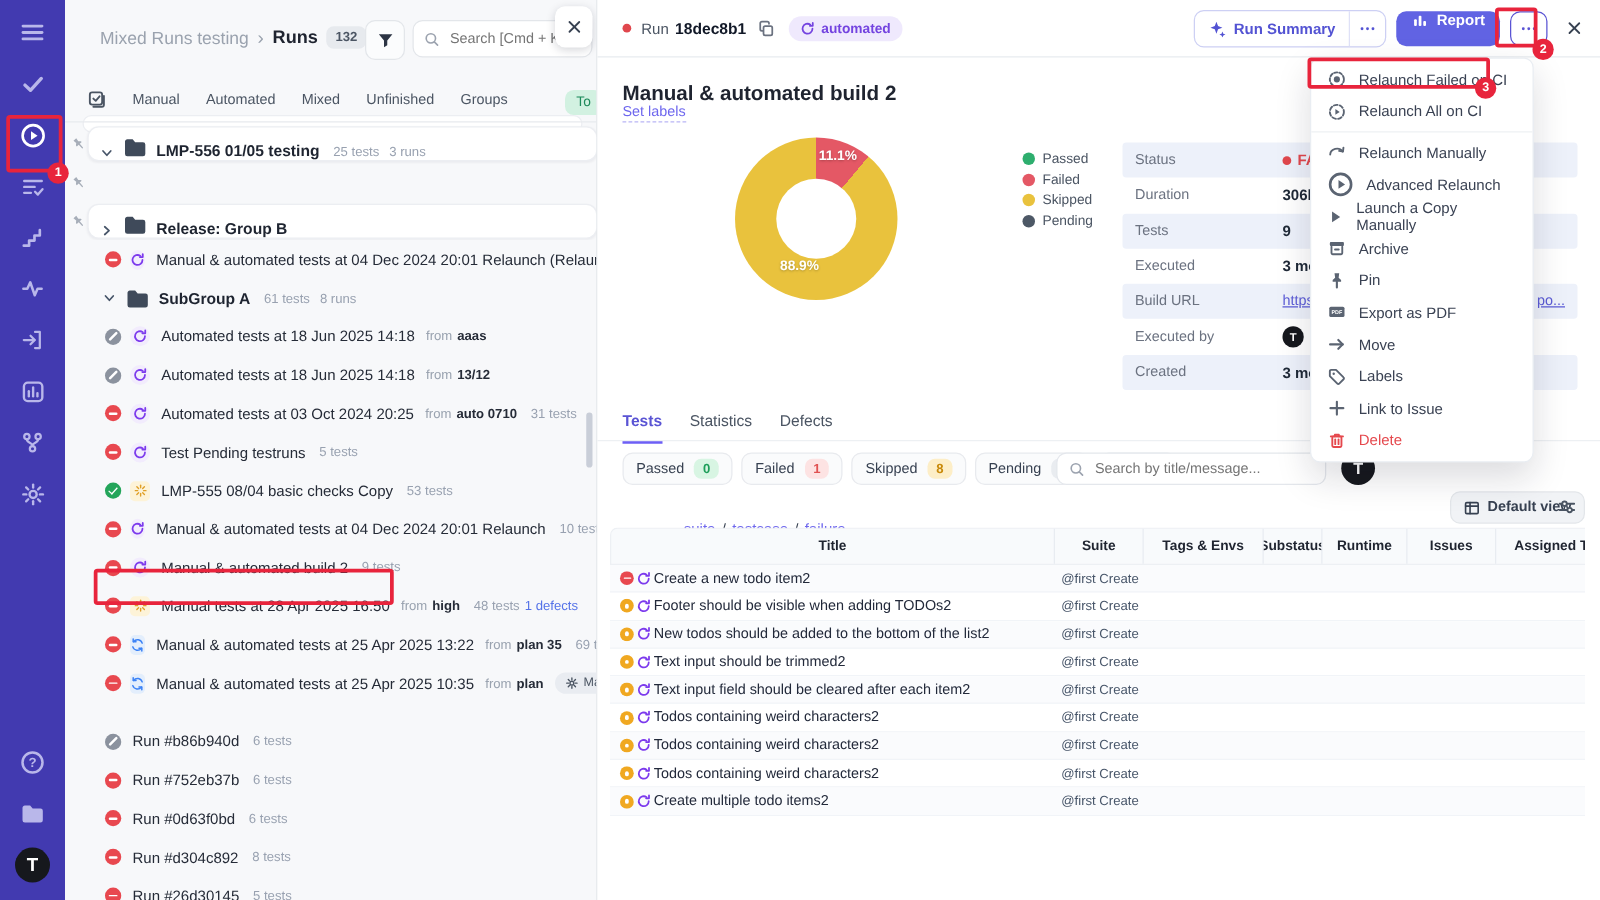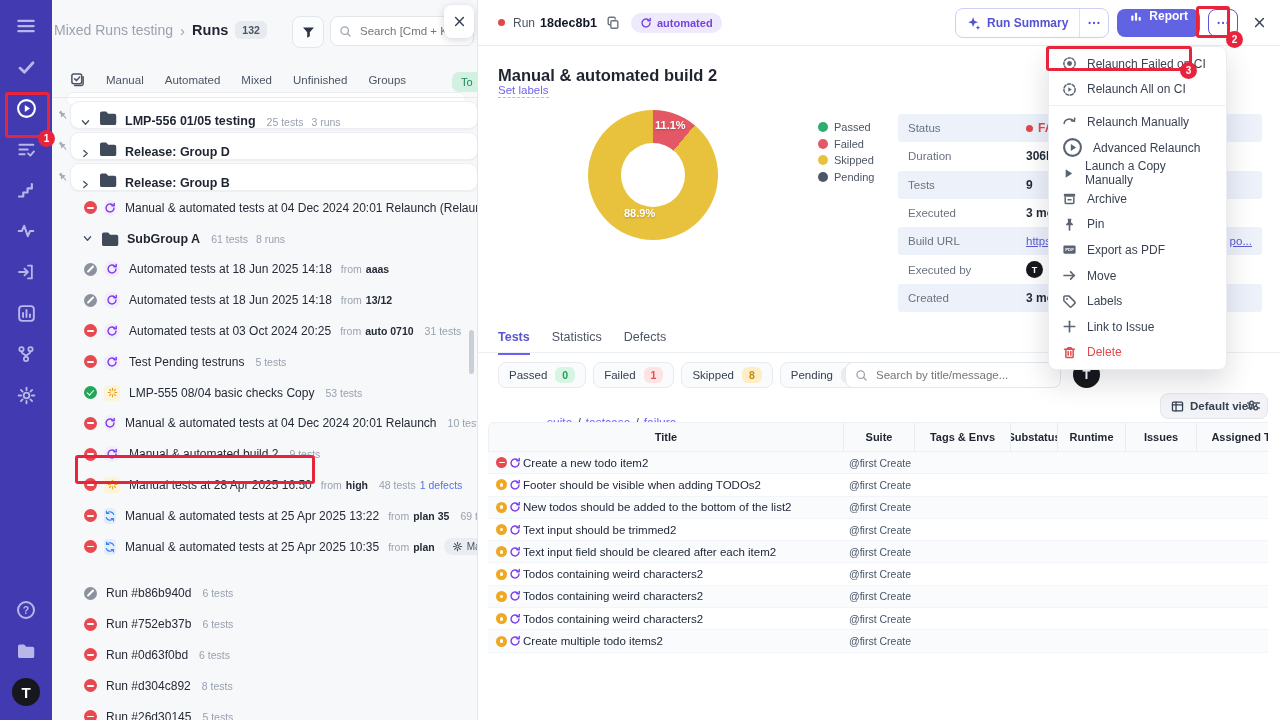--- a/index.html
+++ b/index.html
@@ -13,21 +13,21 @@
            display:flex;flex-direction:column;align-items:center;padding-top:12px;box-sizing:border-box;z-index:5;}
   .sb-icon{width:28px;height:28px;margin-bottom:13px;color:#b9b7ea;display:flex;align-items:center;justify-content:center;}
   .sb-icon.active{color:#ffffff;}
   .sb-spacer{flex:1;}
   .sb-logo{width:28px;height:28px;border-radius:50%;background:#16181d;color:#fff;display:flex;align-items:center;
            justify-content:center;font-weight:bold;font-size:15px;margin-bottom:14px;}
 
   
   #left-panel{position:absolute;left:52px;top:0;width:426px;height:720px;background:#f7f8fa;
               border-right:1px solid #e3e6ea;box-sizing:border-box;overflow:hidden;}
-  .lp-breadcrumb{position:absolute;left:2px;top:21px;display:flex;align-items:center;gap:7px;font-size:14px;}
+  .lp-breadcrumb{position:absolute;left:28px;top:21px;display:flex;align-items:center;gap:7px;font-size:14px;}
   .bc-project{color:#9aa2ae;}
   .bc-sep{color:#9aa2ae;font-size:15px;}
   .bc-section{color:#1f2430;font-weight:bold;font-size:14.5px;}
   .bc-count{background:#e7eaee;color:#4b5563;font-size:10.5px;font-weight:bold;border-radius:6px;padding:3px 7px;}
   .lp-filter-btn{position:absolute;left:240px;top:16px;width:30px;height:30px;background:#fbfcfd;border:1px solid #e3e6ea;
                  border-radius:8px;display:flex;align-items:center;justify-content:center;color:#2c3444;}
   .lp-search{position:absolute;left:278px;top:16px;width:144px;height:30px;box-sizing:border-box;background:#fff;
              border:1px solid #e3e6ea;border-radius:8px;display:flex;align-items:center;gap:6px;padding:0 8px;}
   .lp-search input{border:none;outline:none;width:100px;font-size:11.5px;color:#374151;font-family:inherit;background:transparent;}
   .lp-close-card{position:absolute;left:392px;top:5px;width:30px;height:33px;background:#fff;border-radius:8px;
@@ -334,34 +334,20 @@
           <span class="meta2">3 runs</span>
         </span>
       </div>
       <div class="row">
         <span class="icon pin-ic">
           <svg width="12" height="12" viewBox="0 0 16 16" fill="none" stroke="currentColor" stroke-width="1.6" stroke-linecap="round" stroke-linejoin="round">
             <path d="M6 1.8h4l-.5 3.8 2 1.8v1.4H4.5V7.4l2-1.8z" fill="currentColor" stroke="none"></path>
             <line x1="8" y1="8.8" x2="8" y2="13.6" stroke-width="1.5"></line>
           </svg>
         </span>
-        <span class="gcard">
-          <span class="icon chev">
-            <svg width="11" height="11" viewBox="0 0 16 16" fill="none" stroke="currentColor" stroke-width="1.6" stroke-linecap="round" stroke-linejoin="round">
-              <polyline points="5.5,3.5 10.5,8 5.5,12.5" stroke-width="2"></polyline>
-            </svg>
-          </span>
-          <span class="icon folder-ic">
-            <svg width="20" height="20" viewBox="0 0 16 16" fill="none" stroke="currentColor" stroke-width="1.6" stroke-linecap="round" stroke-linejoin="round">
-              <path d="M1.6 4.2c0-.8.7-1.5 1.5-1.5h3.4l1.6 1.9h5a1.5 1.5 0 0 1 1.5 1.5v6a1.5 1.5 0 0 1-1.5 1.5H3.1a1.5 1.5 0 0 1-1.5-1.5z" fill="currentColor" stroke="none"></path>
-            </svg>
-          </span>
-          <span class="gtitle">Release: Group D</span>
-
-        </span>
       </div>
       <div class="row">
         <span class="icon pin-ic">
           <svg width="12" height="12" viewBox="0 0 16 16" fill="none" stroke="currentColor" stroke-width="1.6" stroke-linecap="round" stroke-linejoin="round">
             <path d="M6 1.8h4l-.5 3.8 2 1.8v1.4H4.5V7.4l2-1.8z" fill="currentColor" stroke="none"></path>
             <line x1="8" y1="8.8" x2="8" y2="13.6" stroke-width="1.5"></line>
           </svg>
         </span>
         <span class="gcard">
           <span class="icon chev">

